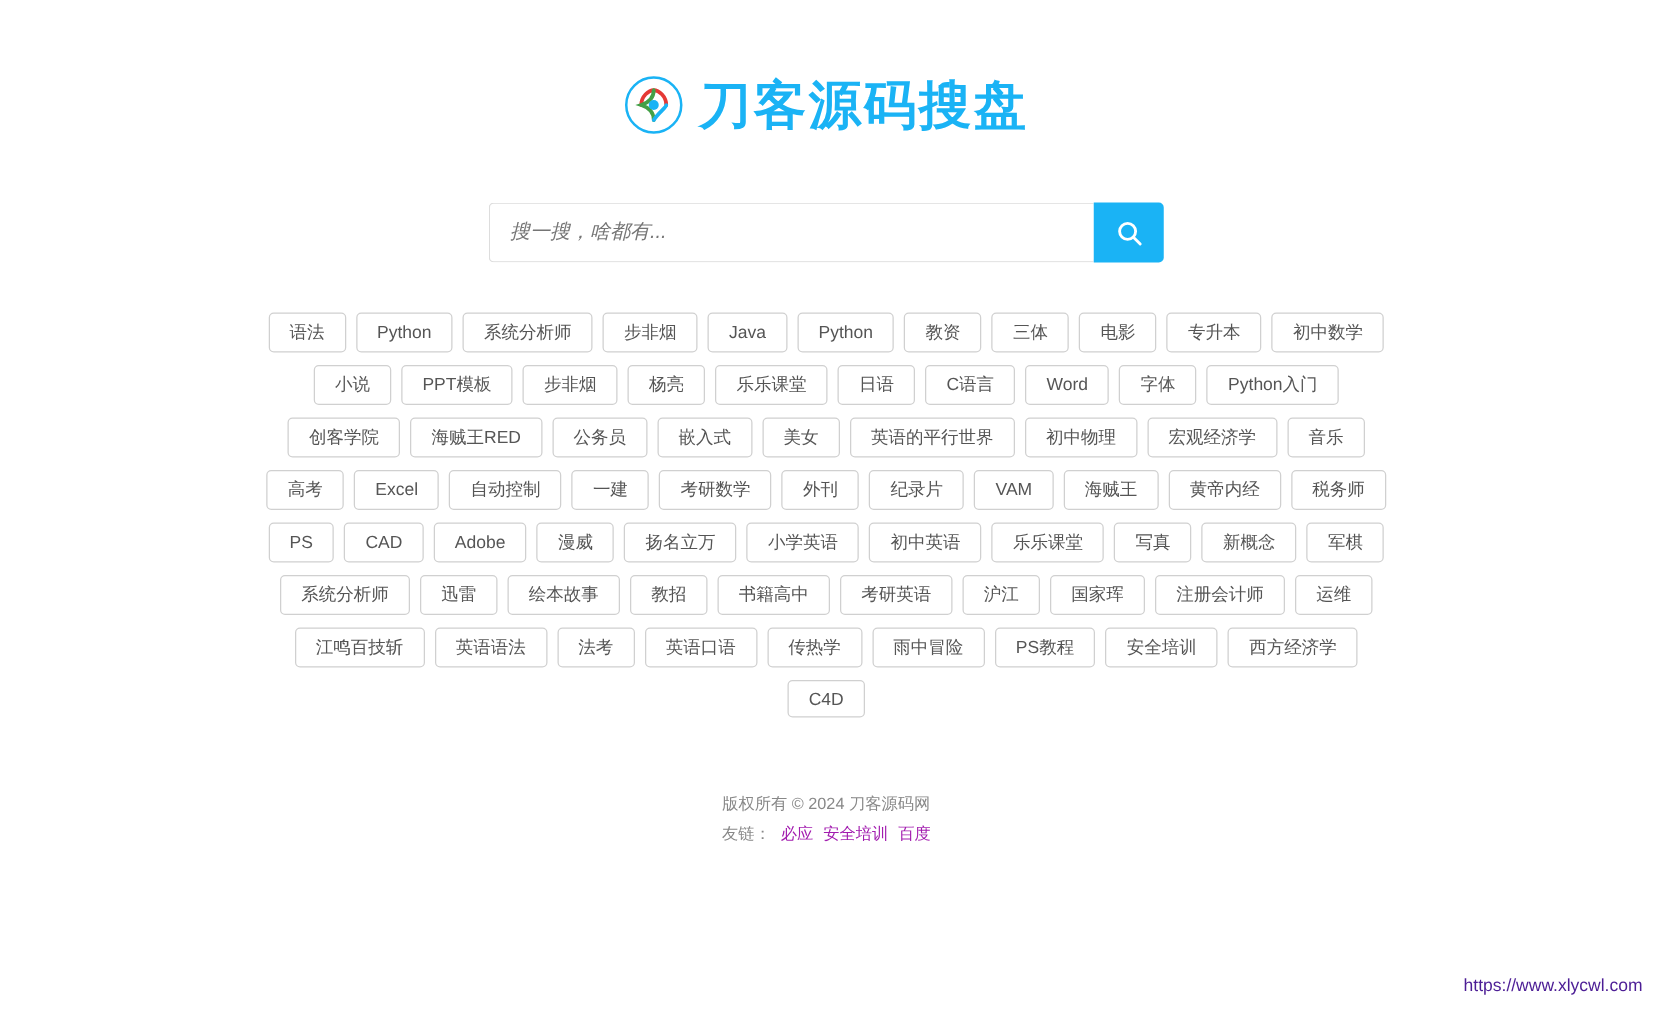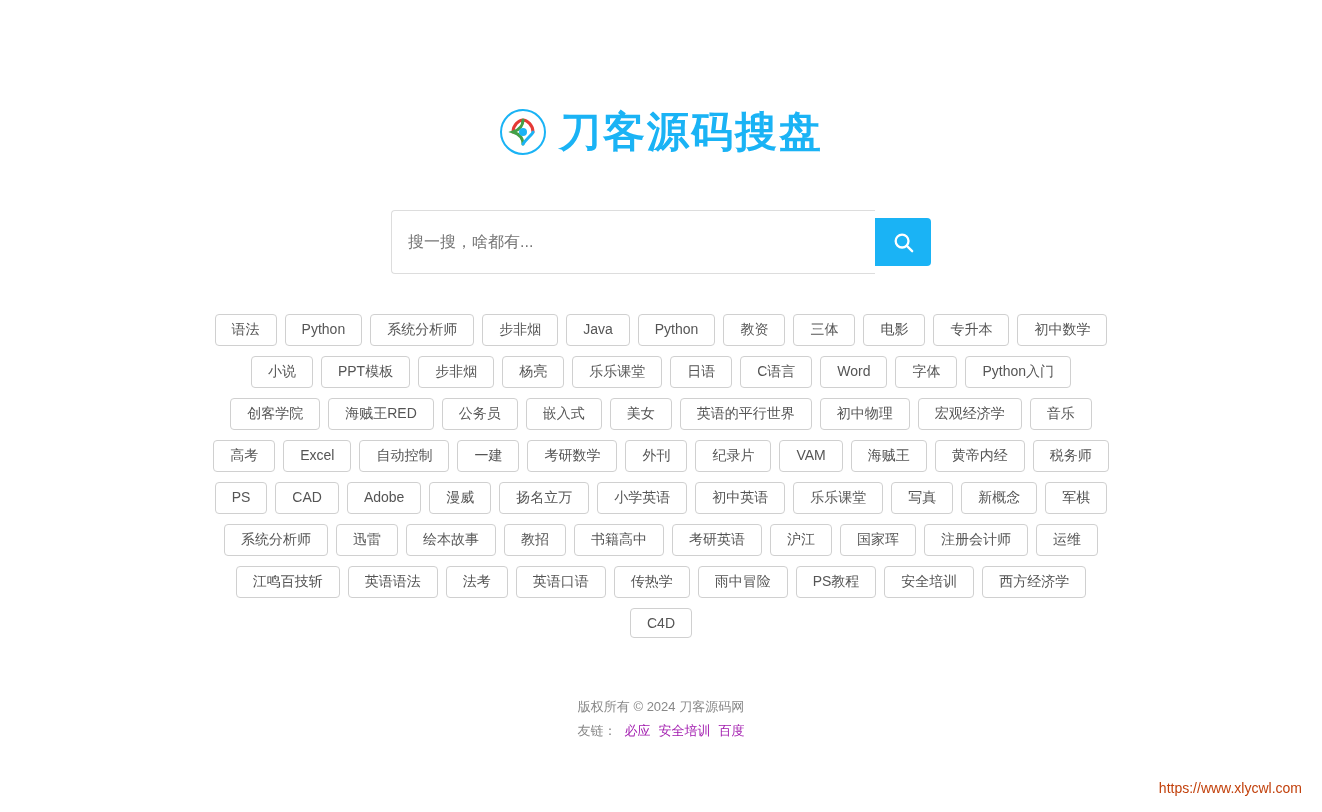--- a/index.html
+++ b/index.html
@@ -13,21 +13,21 @@
       font-family: "Microsoft YaHei", "PingFang SC", Arial, sans-serif;
       color: #333;
       min-height: 812px;
       width: 1322px;
     }
 
     .page-wrapper {
       display: flex;
       flex-direction: column;
       align-items: center;
-      padding-top: 104px;
+      padding-top: 56px;
     }
 
     .logo-section {
       display: flex;
       align-items: center;
       gap: 12px;
       margin-bottom: 50px;
     }
 
     .logo-icon {
@@ -44,28 +44,29 @@
 
     .search-section {
       display: flex;
       align-items: center;
       width: 540px;
       margin-bottom: 40px;
     }
 
     .search-input {
       flex: 1;
-      height: 64px;
+      height: 48px;
       border: 1.5px solid #ddd;
       border-right: none;
       border-radius: 4px 0 0 4px;
       padding: 0 16px;
       font-size: 16px;
       color: #999;
       outline: none;
+      font-style: italic;
     }
 
     .search-button {
       width: 56px;
       height: 48px;
       background-color: #1ab3f5;
       border: none;
       border-radius: 0 4px 4px 0;
       cursor: pointer;
       display: flex;
@@ -113,22 +114,22 @@
 
     .footer-link {
       color: #a21caf;
       text-decoration: none;
       cursor: pointer;
     }
 
     .bottom-url {
       position: fixed;
       bottom: 16px;
-      right: 20px;
-      color: #c2410c;
+      right: 8px;
+      color: #4c1d95;
       font-size: 14px;
     }
   </style>
 </head>
 <body>
 
 <div class="page-wrapper">
 
   <div class="logo-section">
     <svg class="logo-icon" viewBox="0 0 48 48" xmlns="http://www.w3.org/2000/svg">

